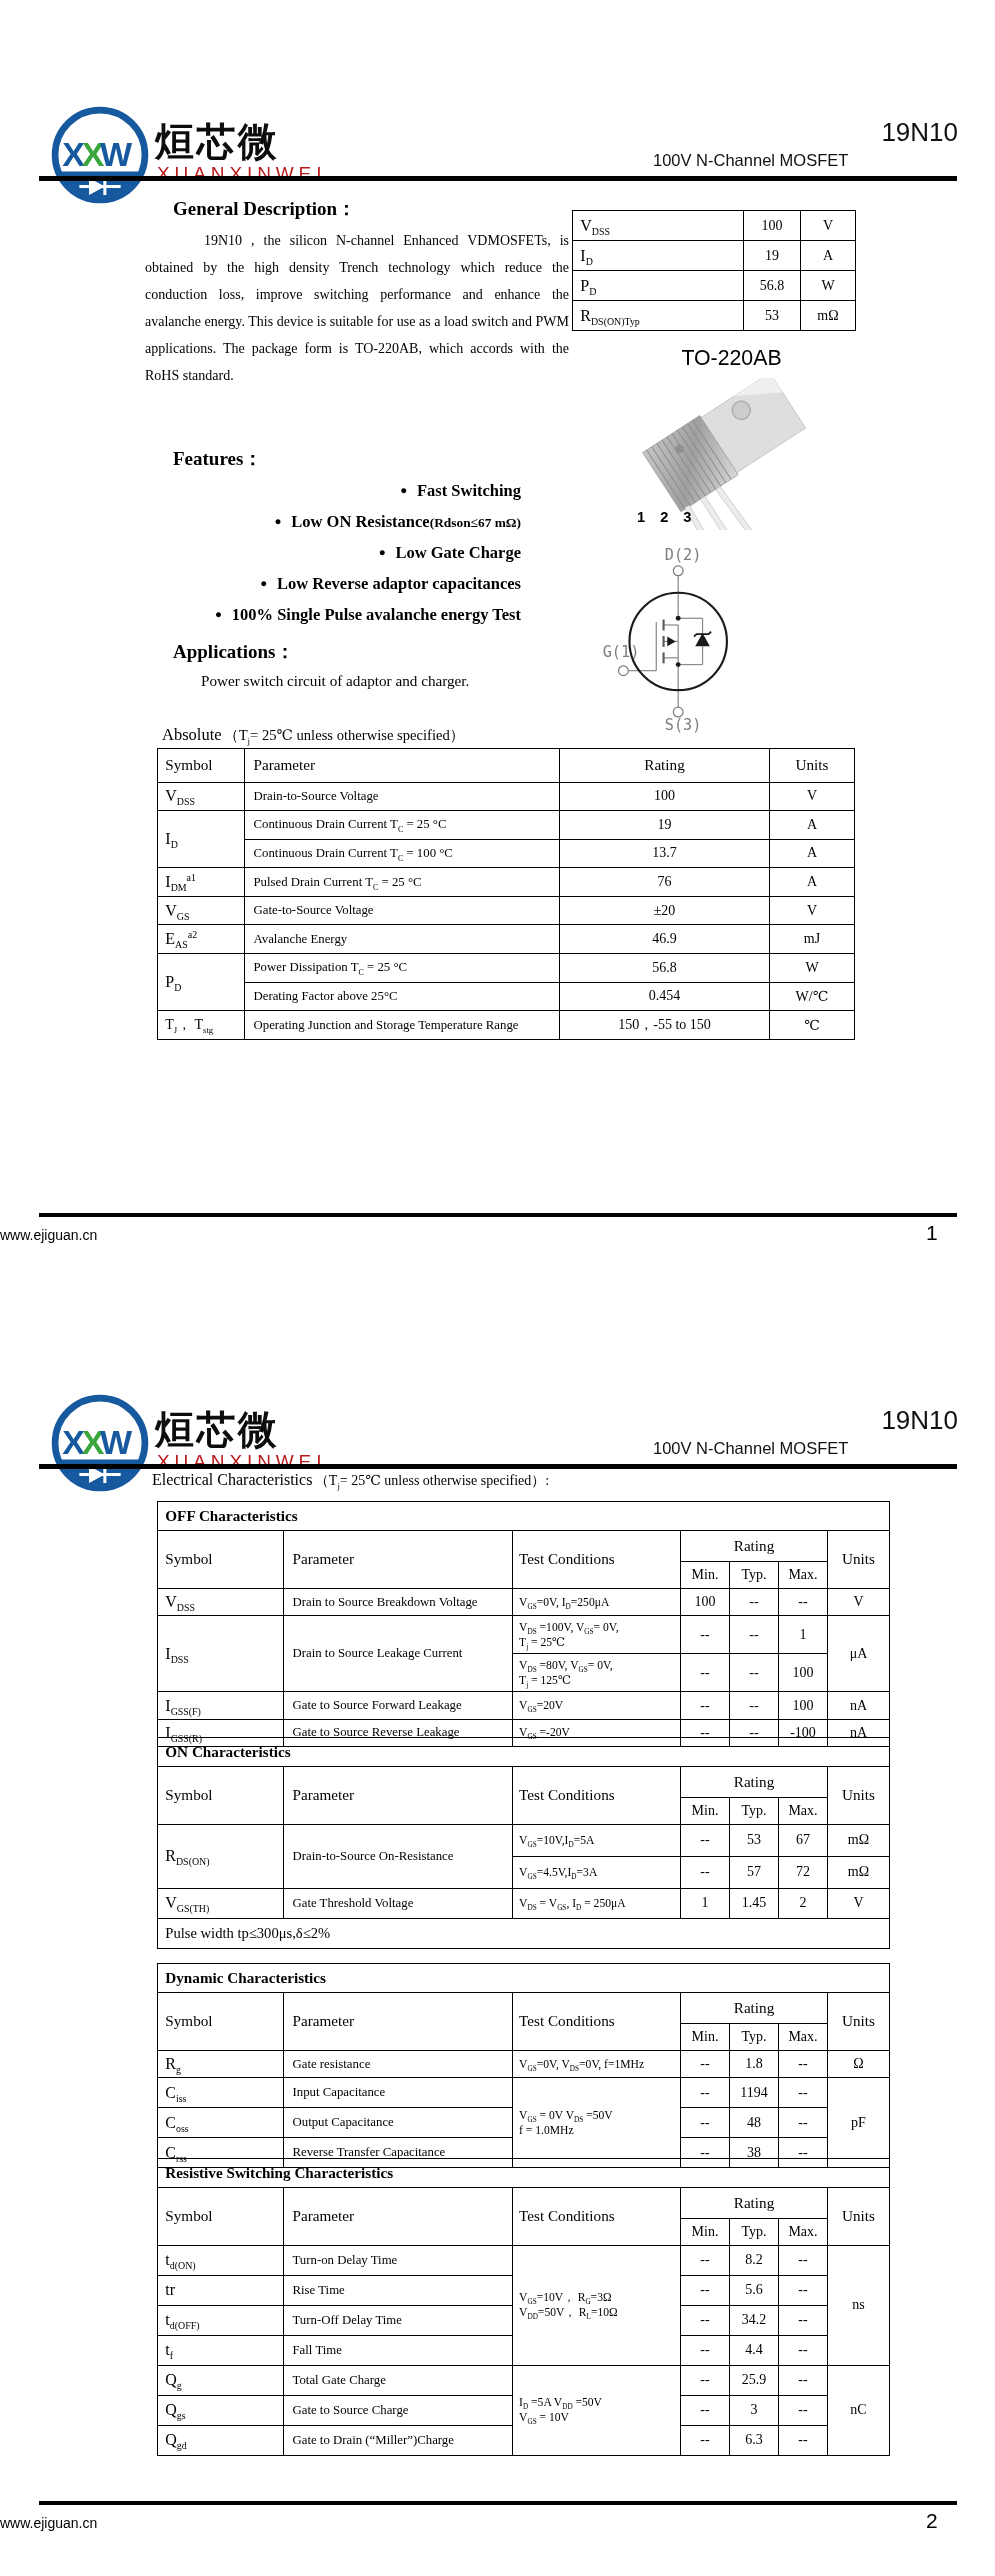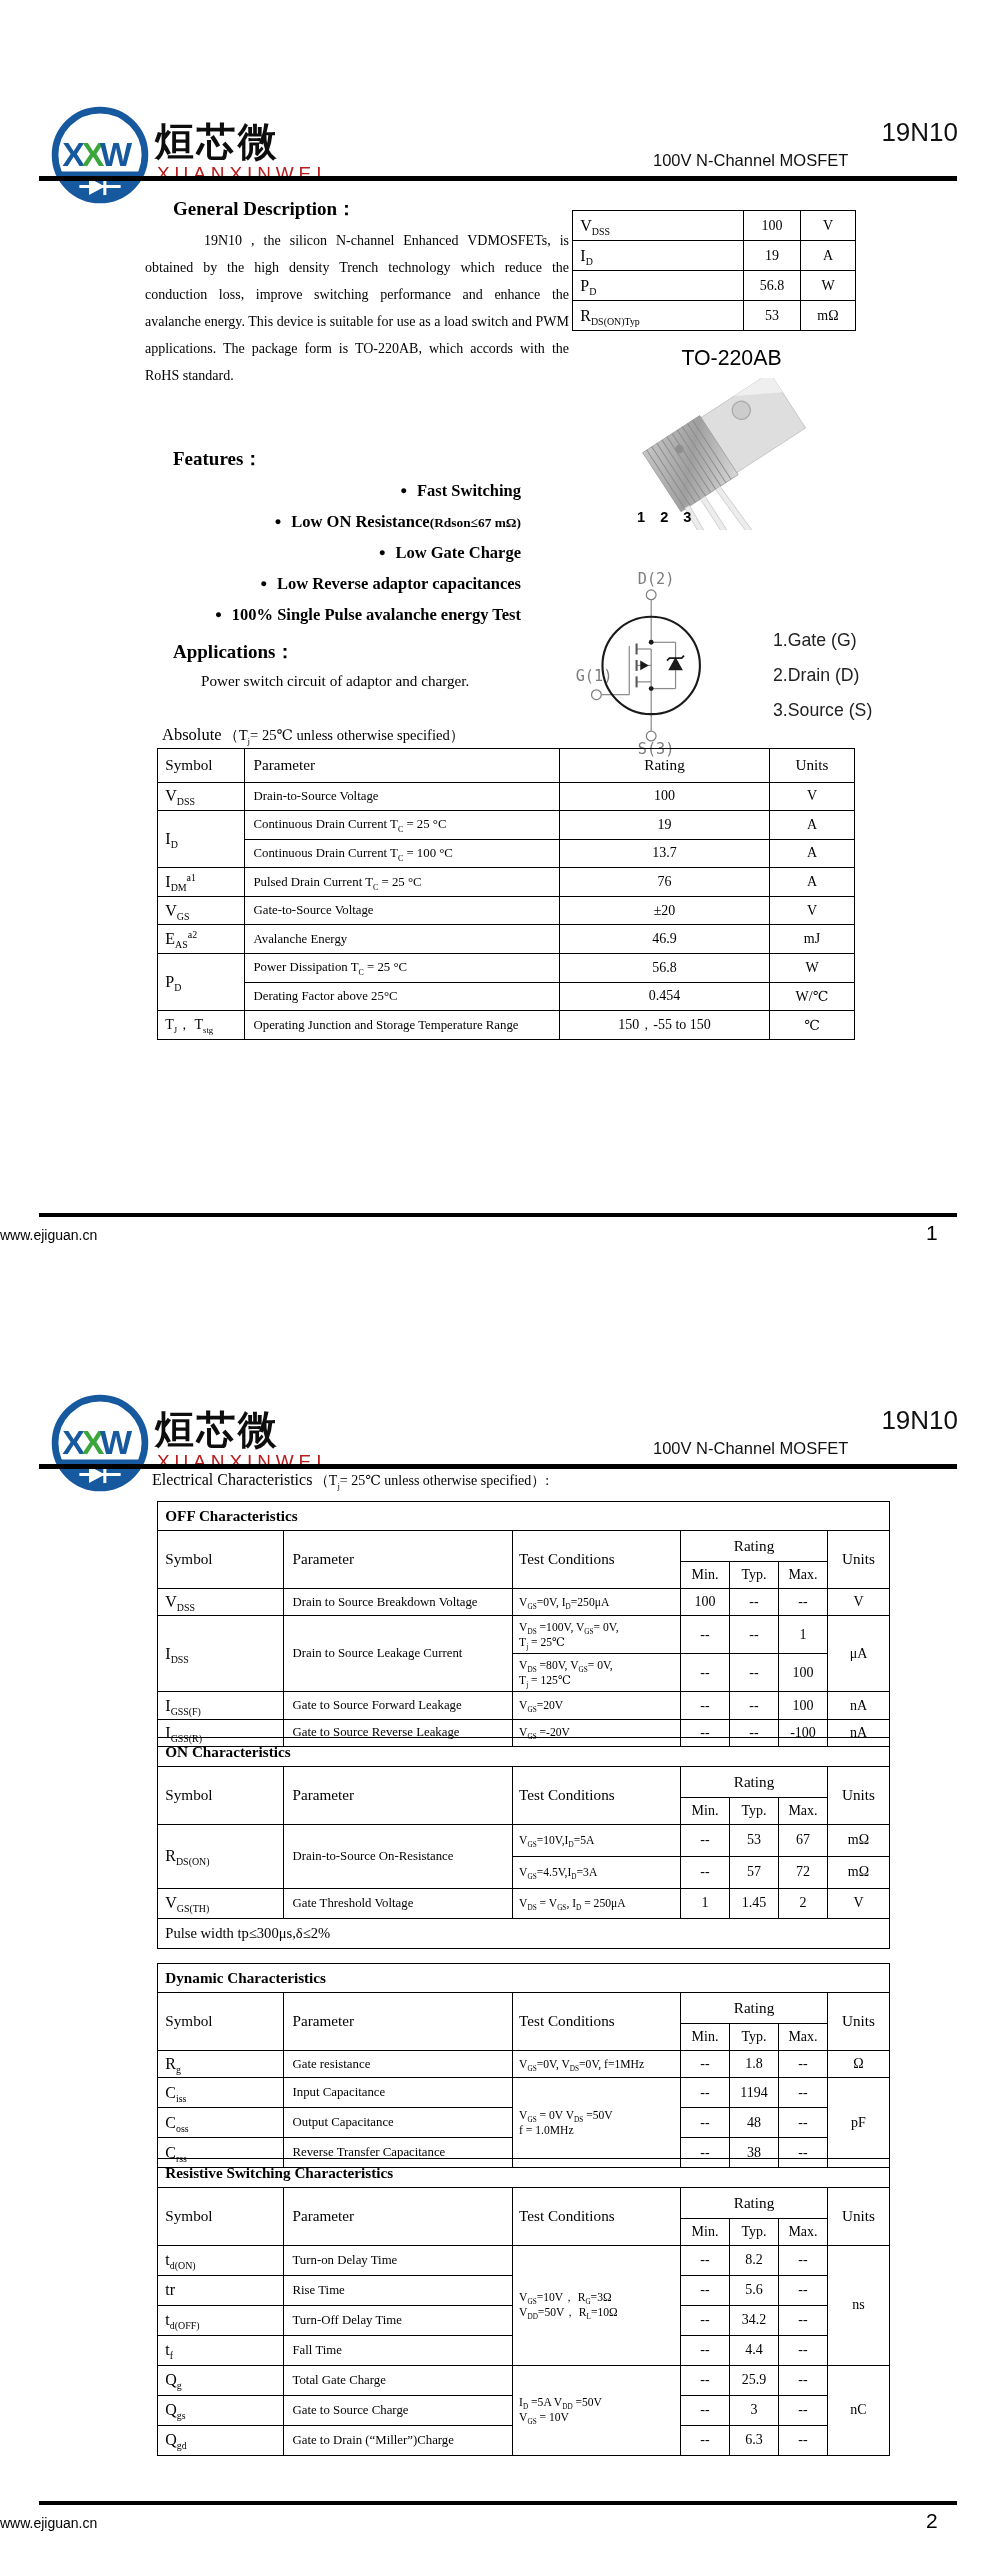--- a/index.html
+++ b/index.html
@@ -145,21 +145,21 @@
         </g>
         <rect x="96" y="174" width="9" height="142" fill="#ececec" stroke="#bdbdbd"></rect>
         <g transform="rotate(-3 130 180)">
           <rect x="126" y="174" width="9" height="136" fill="#ececec" stroke="#bdbdbd"></rect>
         </g>
       </g>
     </svg>
   </div>
   <div class="abs pin-nums" style="left:637px;top:509px;">1 2 3</div>
 
-  <div class="abs" style="left:573px;top:544px;width:171px;height:190px;margin-top:24px;">
+  <div class="abs" style="left:600px;top:544px;width:171px;height:190px;">
     <svg width="171" height="190" viewBox="0 0 280 312">
       <g font-family="DejaVu Sans Mono, monospace" font-size="25" fill="#7d7d7d">
         <text x="106" y="26">D(2)</text>
         <text x="4" y="186">G(1)</text>
         <text x="106" y="306">S(3)</text>
       </g>
       <g stroke="#8a8a8a" stroke-width="2" fill="none">
         <circle cx="128" cy="44" r="8" stroke="#7d7d7d"></circle>
         <circle cx="38" cy="208" r="8" stroke="#7d7d7d"></circle>
         <circle cx="128" cy="276" r="8" stroke="#7d7d7d"></circle>
@@ -182,25 +182,20 @@
         <line x1="104" y1="178" x2="104" y2="196"></line>
       </g>
       <circle cx="128" cy="122" r="4" fill="#1a1a1a"></circle>
       <circle cx="128" cy="198" r="4" fill="#1a1a1a"></circle>
       <polygon points="124,160 110,152 110,168" fill="#1a1a1a"></polygon>
       <polygon points="156,168 180,168 168,146" fill="#1a1a1a"></polygon>
       <path d="M 154 152 L 158 148 L 178 148 L 182 144" stroke="#1a1a1a" stroke-width="3" fill="none"></path>
       <circle cx="128" cy="160" r="80" fill="none" stroke="#1a1a1a" stroke-width="3.5"></circle>
     </svg>
   </div>
-  <div class="abs" style="left:773px;top:623px;">
-    <div class="legend-line">1.Gate (G)</div>
-    <div class="legend-line">2.Drain (D)</div>
-    <div class="legend-line">3.Source (S)</div>
-  </div>
 
   <div class="abs h-section" style="left:173px;top:446px;">Features：</div>
   <div class="abs" style="left:215px;top:481px;">
     <div class="feat-item" style="height:31px;"><span class="bullet">●</span><span>Fast Switching</span> <span class="feat-note"></span></div>
     <div class="feat-item" style="height:31px;"><span class="bullet">●</span><span>Low ON Resistance</span><span class="feat-note">(Rdson≤67 mΩ)</span></div>
     <div class="feat-item" style="height:31px;"><span class="bullet">●</span><span>Low Gate Charge</span></div>
     <div class="feat-item" style="height:31px;"><span class="bullet">●</span><span>Low Reverse adaptor capacitances</span></div>
     <div class="feat-item" style="height:31px;"><span class="bullet">●</span><span>100% Single Pulse avalanche energy Test</span></div>
   </div>
 

